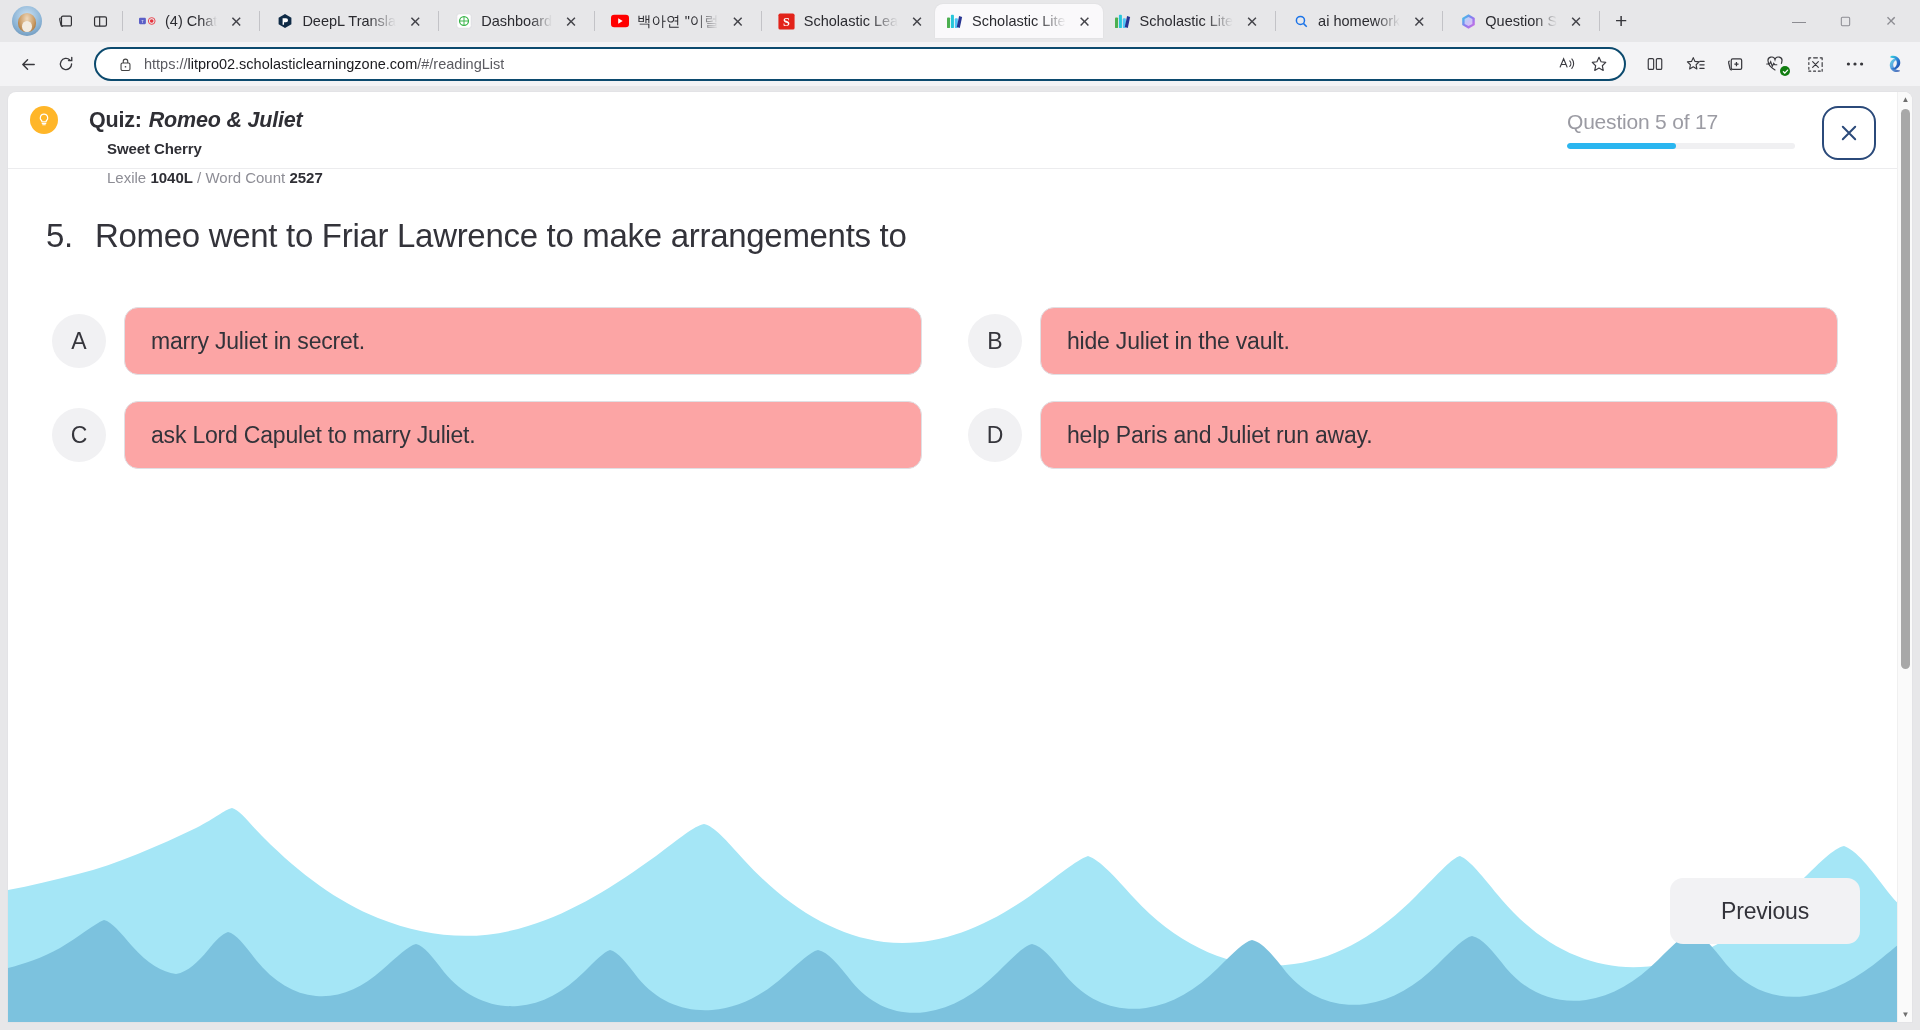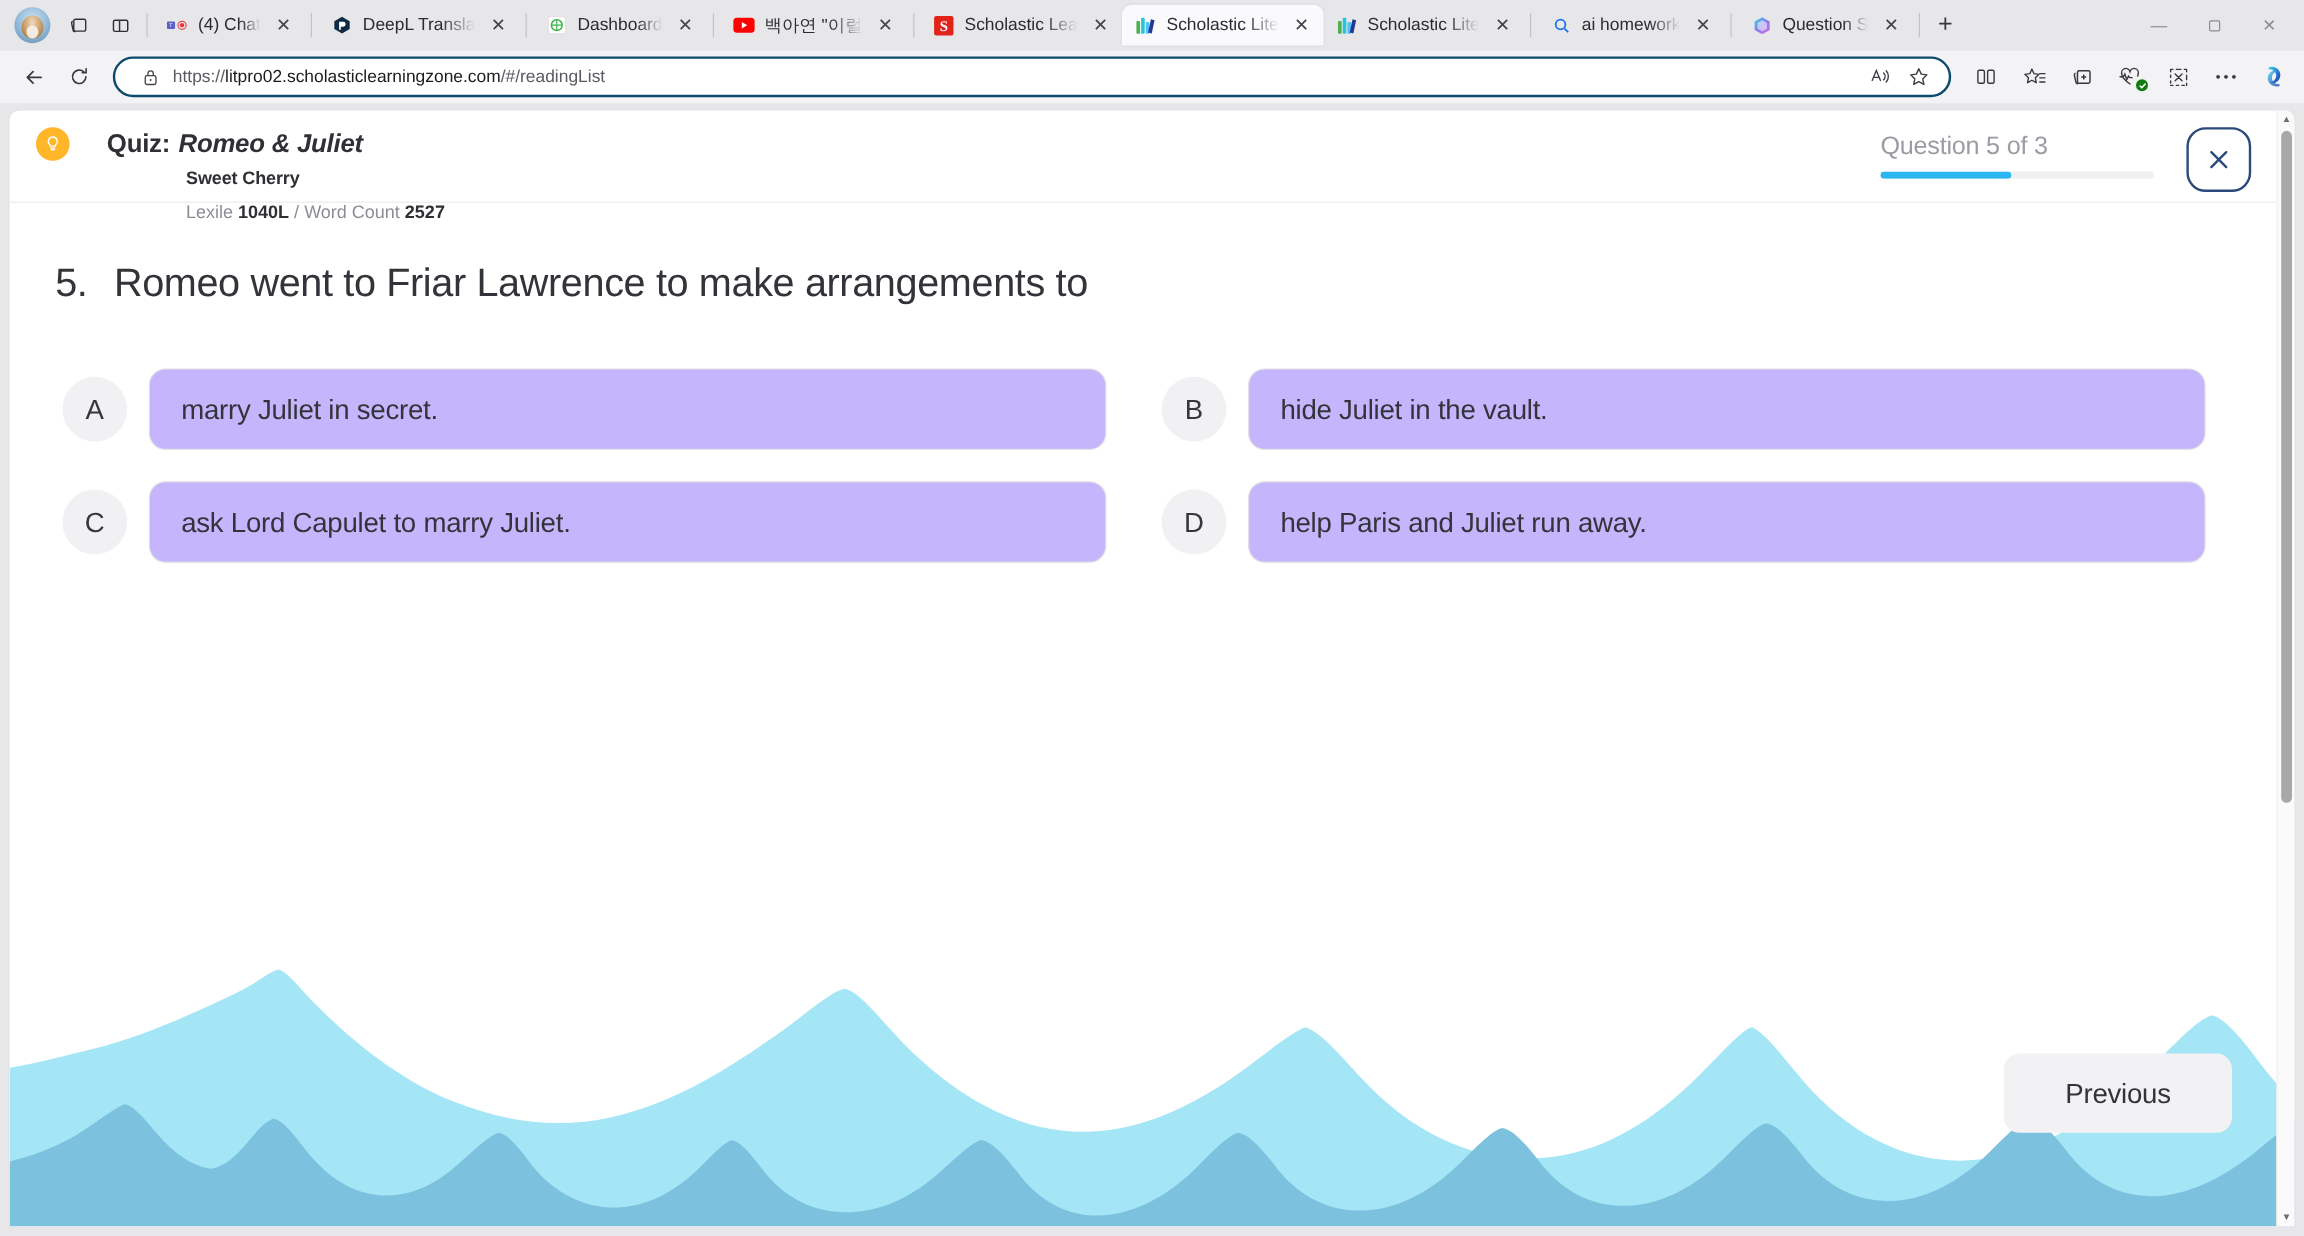--- a/index.html
+++ b/index.html
@@ -112,21 +112,21 @@
   }
   #quiz-title-row { display: flex; align-items: center; gap: 11px; }
   #bulb {
     width: 28px; height: 28px; border-radius: 50%; background: #ffb629;
     display: flex; align-items: center; justify-content: center; flex: 0 0 auto;
   }
   #quiz-title { font-size: 21.5px; color: #2f2f35; font-weight: 700; letter-spacing: -.2px; margin-left: 20px; }
   #quiz-title .bookname { font-style: italic; }
   #quiz-sub { margin: 6px 0 0 39px; display: flex; align-items: baseline; gap: 12px; font-size: 15px; flex-direction: column; }
   #quiz-sub .author { color: #2f2f35; font-weight: 700; letter-spacing: -.1px; }
-  #quiz-sub .meta { color: #8d8d95; margin-left: 86px; font-weight: 400; }
+  #quiz-sub .meta { color: #8d8d95; margin-left: 38px; font-weight: 400; }
   #quiz-sub .meta b { color: #2f2f35; font-weight: 700; }
 
   #progress-wrap { position: absolute; right: 117px; top: 18px; width: 228px; text-align: left; }
   #progress-label { font-size: 21px; color: #9b9ba3; font-weight: 400; letter-spacing: -.2px; }
   #progress-track { margin-top: 9px; height: 6px; background: #f0f0f2; border-radius: 3px; overflow: hidden; }
   #progress-fill { height: 100%; background: #2ab6f0; border-radius: 3px; }
   #close-btn {
     position: absolute; right: 36px; top: 14px; width: 54px; height: 54px;
     border: 2px solid #2b4a7a; border-radius: 16px;
     display: flex; align-items: center; justify-content: center; color: #2b4a7a;
@@ -148,21 +148,21 @@
   }
   .answer { display: flex; align-items: center; gap: 18px; }
   .answer .bubble {
     width: 54px; height: 54px; border-radius: 50%; background: #f1f1f3;
     display: flex; align-items: center; justify-content: center;
     font-size: 23px; color: #36363c; flex: 0 0 auto;
   }
   .answer .choice-box {
     flex: 1 1 auto; height: 68px; border: 1.5px solid #e0e0e4; border-radius: 14px;
     display: flex; align-items: center; padding: 0 26px;
-    font-size: 23px; color: #33333a; background: #c4b5fd; letter-spacing: -.2px;
+    font-size: 23px; color: #33333a; background: #fca5a5; letter-spacing: -.2px;
   }
 
   
   #waves { position: absolute; left: 0; bottom: 0; width: 100%; height: 240px; pointer-events: none; }
   #waves svg { display: block; width: 100%; height: 100%; }
 
   
   #footer-btns {
     position: absolute; right: 52px; bottom: 78px; display: flex; align-items: center; gap: 26px; z-index: 20;
   }
@@ -455,21 +455,21 @@
         <span class="meta">
           <span>Lexile</span>
           <b>1040L</b>
           <span>/</span>
           <span>Word Count</span>
           <b>2527</b>
         </span>
       </div>
 
       <div id="progress-wrap">
-        <div id="progress-label">Question 5 of 3</div>
+        <div id="progress-label">Question 5 of 17</div>
         <div id="progress-track">
           <div id="progress-fill" style="width: 48%;"></div>
         </div>
       </div>
 
       <div id="close-btn">
         <svg width="22" height="22" viewBox="0 0 22 22" fill="none" stroke="currentColor" stroke-width="2" stroke-linecap="round">
           <path d="M4.8 4.8l12.4 12.4M17.2 4.8 4.8 17.2"></path>
         </svg>
       </div>

